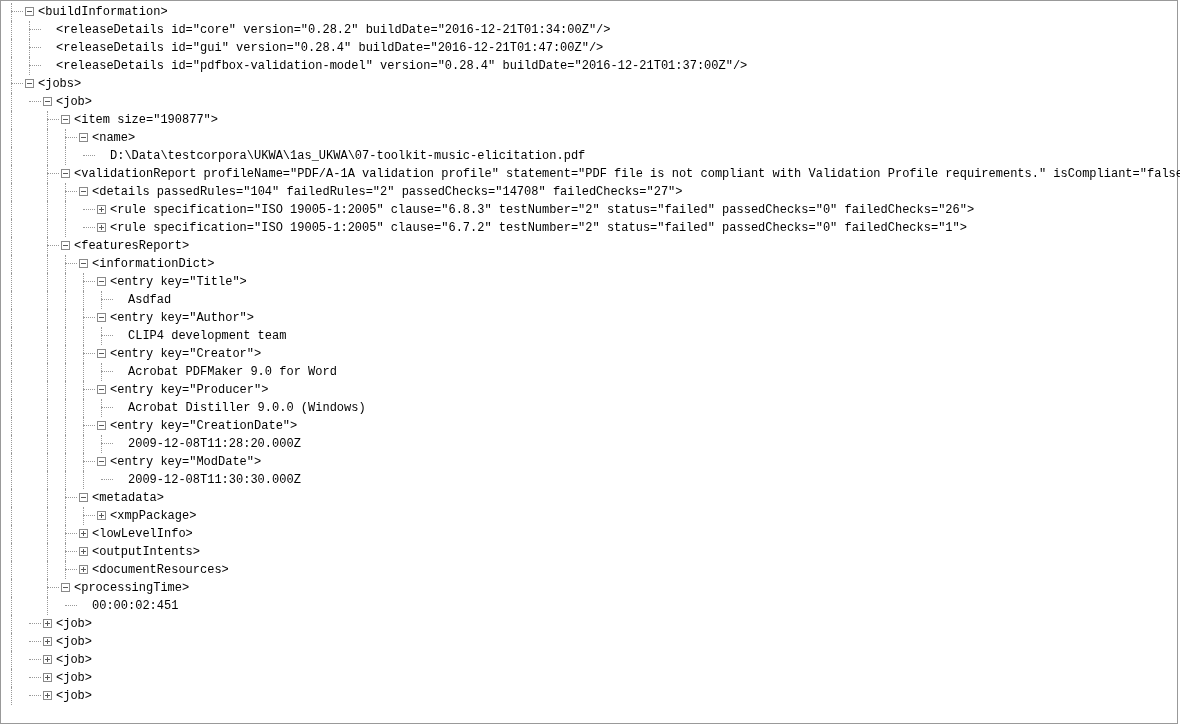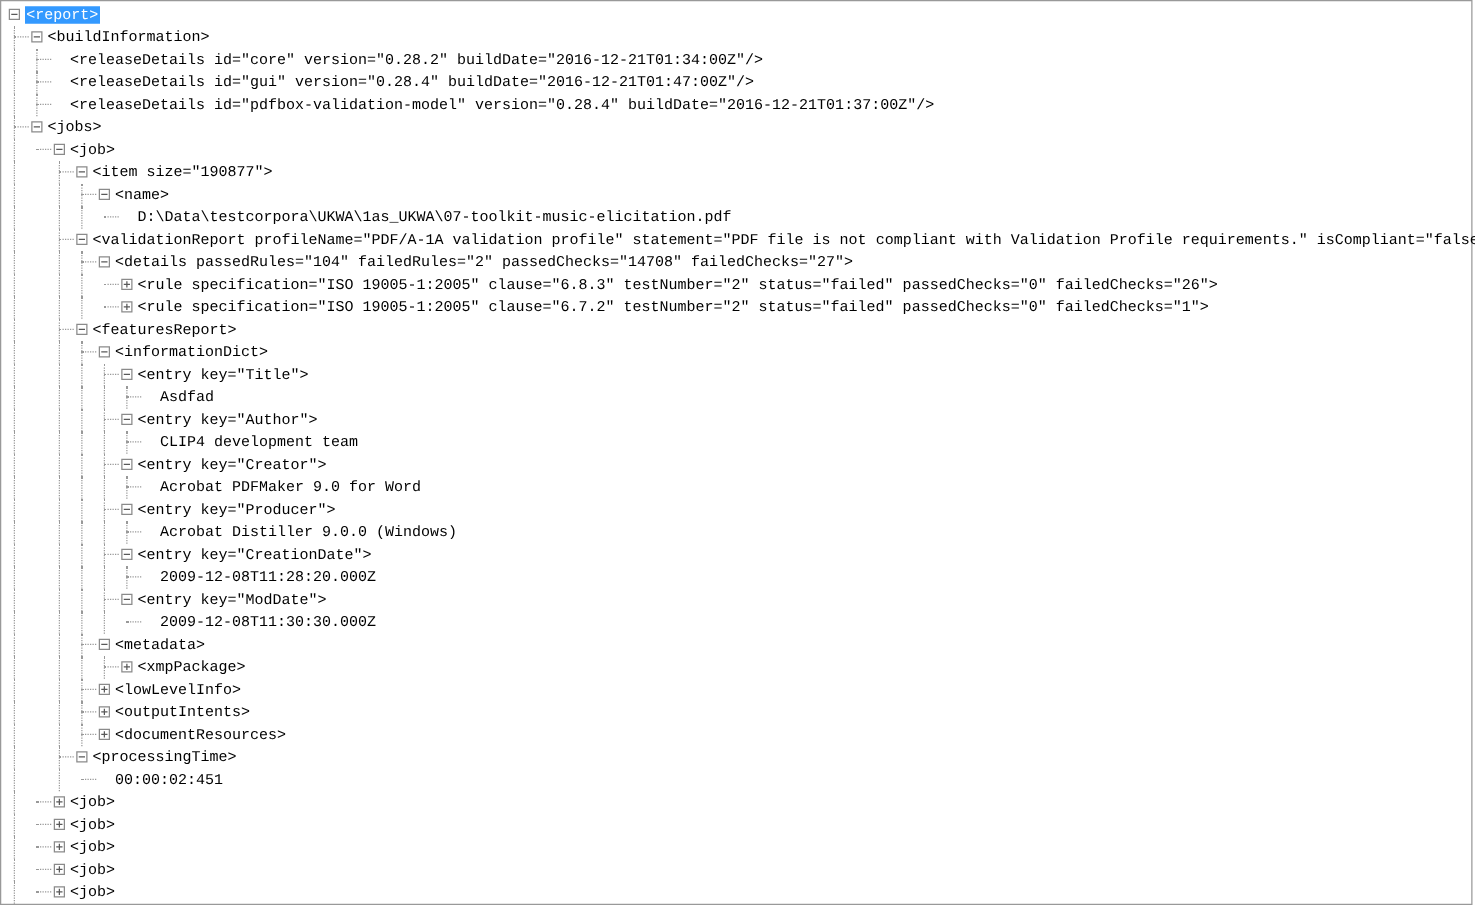--- a/index.html
+++ b/index.html
@@ -60,21 +60,20 @@
     background: #3399ff;
     color: #fff;
     padding: 0 1px;
   }
 </style>
 </head>
 <body>
 
 <div class="viewer">
   <div id="tree-container">
-      <div class="row selected"><span style="margin-left: 6px;"><span class="toggle minus"></span><span class="node-text">&lt;report&gt;</span></span></div>
       <div class="row"><span style="position: absolute; left: 10px; top: 0px; bottom: 0px; width: 0px; border-left: 1px dotted rgb(153, 153, 153);"></span><span style="position: absolute; left: 10px; top: 8px; height: 0px; width: 12px; border-top: 1px dotted rgb(153, 153, 153);"></span><span style="margin-left: 24px;"><span class="toggle minus"></span><span class="node-text">&lt;buildInformation&gt;</span></span></div>
       <div class="row"><span style="position: absolute; left: 10px; top: 0px; bottom: 0px; width: 0px; border-left: 1px dotted rgb(153, 153, 153);"></span><span style="position: absolute; left: 28px; top: 0px; bottom: 0px; width: 0px; border-left: 1px dotted rgb(153, 153, 153);"></span><span style="position: absolute; left: 28px; top: 8px; height: 0px; width: 12px; border-top: 1px dotted rgb(153, 153, 153);"></span><span style="margin-left: 42px;"><span style="display: inline-block; width: 13px;"></span><span class="node-text">&lt;releaseDetails id="core" version="0.28.2" buildDate="2016-12-21T01:34:00Z"/&gt;</span></span></div>
       <div class="row"><span style="position: absolute; left: 10px; top: 0px; bottom: 0px; width: 0px; border-left: 1px dotted rgb(153, 153, 153);"></span><span style="position: absolute; left: 28px; top: 0px; bottom: 0px; width: 0px; border-left: 1px dotted rgb(153, 153, 153);"></span><span style="position: absolute; left: 28px; top: 8px; height: 0px; width: 12px; border-top: 1px dotted rgb(153, 153, 153);"></span><span style="margin-left: 42px;"><span style="display: inline-block; width: 13px;"></span><span class="node-text">&lt;releaseDetails id="gui" version="0.28.4" buildDate="2016-12-21T01:47:00Z"/&gt;</span></span></div>
       <div class="row"><span style="position: absolute; left: 10px; top: 0px; bottom: 0px; width: 0px; border-left: 1px dotted rgb(153, 153, 153);"></span><span style="position: absolute; left: 28px; top: 0px; bottom: 0px; width: 0px; border-left: 1px dotted rgb(153, 153, 153);"></span><span style="position: absolute; left: 28px; top: 8px; height: 0px; width: 12px; border-top: 1px dotted rgb(153, 153, 153);"></span><span style="margin-left: 42px;"><span style="display: inline-block; width: 13px;"></span><span class="node-text">&lt;releaseDetails id="pdfbox-validation-model" version="0.28.4" buildDate="2016-12-21T01:37:00Z"/&gt;</span></span></div>
       <div class="row"><span style="position: absolute; left: 10px; top: 0px; bottom: 0px; width: 0px; border-left: 1px dotted rgb(153, 153, 153);"></span><span style="position: absolute; left: 10px; top: 8px; height: 0px; width: 12px; border-top: 1px dotted rgb(153, 153, 153);"></span><span style="margin-left: 24px;"><span class="toggle minus"></span><span class="node-text">&lt;jobs&gt;</span></span></div>
       <div class="row"><span style="position: absolute; left: 10px; top: 0px; bottom: 0px; width: 0px; border-left: 1px dotted rgb(153, 153, 153);"></span><span style="position: absolute; left: 28px; top: 8px; height: 0px; width: 12px; border-top: 1px dotted rgb(153, 153, 153);"></span><span style="margin-left: 42px;"><span class="toggle minus"></span><span class="node-text">&lt;job&gt;</span></span></div>
       <div class="row"><span style="position: absolute; left: 10px; top: 0px; bottom: 0px; width: 0px; border-left: 1px dotted rgb(153, 153, 153);"></span><span style="position: absolute; left: 46px; top: 0px; bottom: 0px; width: 0px; border-left: 1px dotted rgb(153, 153, 153);"></span><span style="position: absolute; left: 46px; top: 8px; height: 0px; width: 12px; border-top: 1px dotted rgb(153, 153, 153);"></span><span style="margin-left: 60px;"><span class="toggle minus"></span><span class="node-text">&lt;item size="190877"&gt;</span></span></div>
       <div class="row"><span style="position: absolute; left: 10px; top: 0px; bottom: 0px; width: 0px; border-left: 1px dotted rgb(153, 153, 153);"></span><span style="position: absolute; left: 46px; top: 0px; bottom: 0px; width: 0px; border-left: 1px dotted rgb(153, 153, 153);"></span><span style="position: absolute; left: 64px; top: 0px; bottom: 0px; width: 0px; border-left: 1px dotted rgb(153, 153, 153);"></span><span style="position: absolute; left: 64px; top: 8px; height: 0px; width: 12px; border-top: 1px dotted rgb(153, 153, 153);"></span><span style="margin-left: 78px;"><span class="toggle minus"></span><span class="node-text">&lt;name&gt;</span></span></div>
       <div class="row"><span style="position: absolute; left: 10px; top: 0px; bottom: 0px; width: 0px; border-left: 1px dotted rgb(153, 153, 153);"></span><span style="position: absolute; left: 46px; top: 0px; bottom: 0px; width: 0px; border-left: 1px dotted rgb(153, 153, 153);"></span><span style="position: absolute; left: 64px; top: 0px; bottom: 0px; width: 0px; border-left: 1px dotted rgb(153, 153, 153);"></span><span style="position: absolute; left: 82px; top: 8px; height: 0px; width: 12px; border-top: 1px dotted rgb(153, 153, 153);"></span><span style="margin-left: 96px;"><span style="display: inline-block; width: 13px;"></span><span class="node-text">D:\Data\testcorpora\UKWA\1as_UKWA\07-toolkit-music-elicitation.pdf</span></span></div>
       <div class="row"><span style="position: absolute; left: 10px; top: 0px; bottom: 0px; width: 0px; border-left: 1px dotted rgb(153, 153, 153);"></span><span style="position: absolute; left: 46px; top: 0px; bottom: 0px; width: 0px; border-left: 1px dotted rgb(153, 153, 153);"></span><span style="position: absolute; left: 46px; top: 8px; height: 0px; width: 12px; border-top: 1px dotted rgb(153, 153, 153);"></span><span style="margin-left: 60px;"><span class="toggle minus"></span><span class="node-text">&lt;validationReport profileName="PDF/A-1A validation profile" statement="PDF file is not compliant with Validation Profile requirements." isCompliant="false"&gt;</span></span></div>

